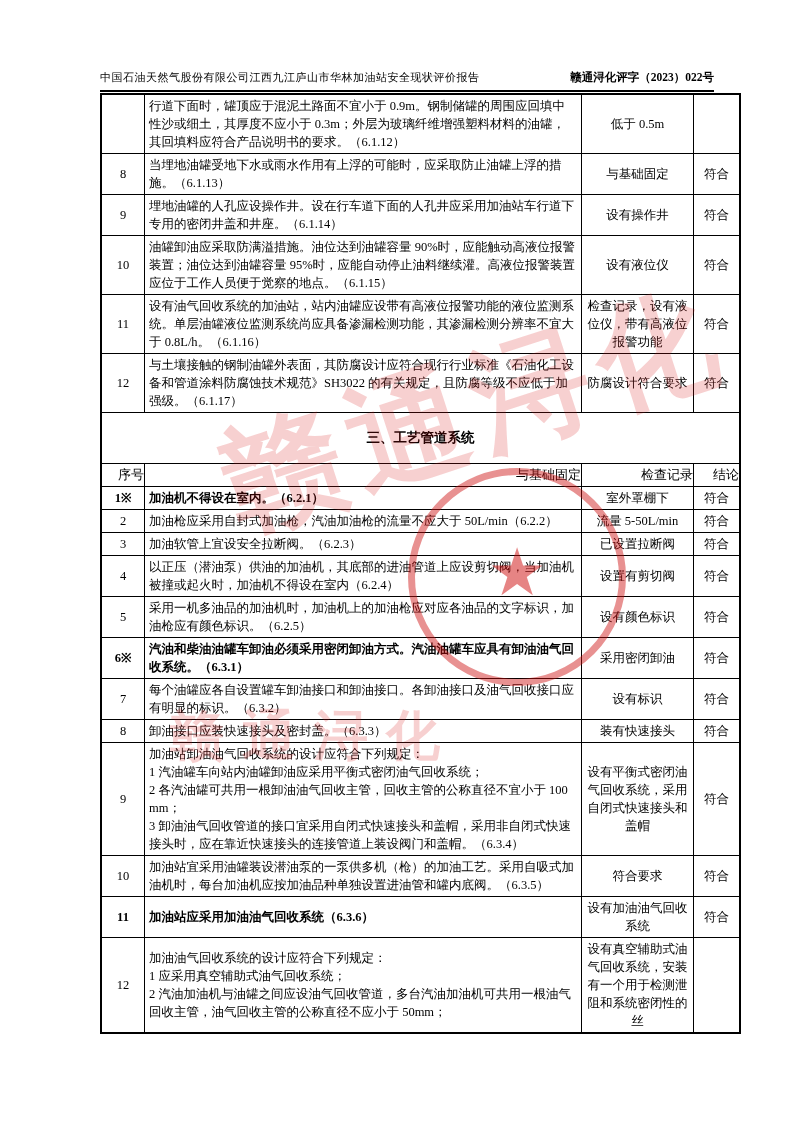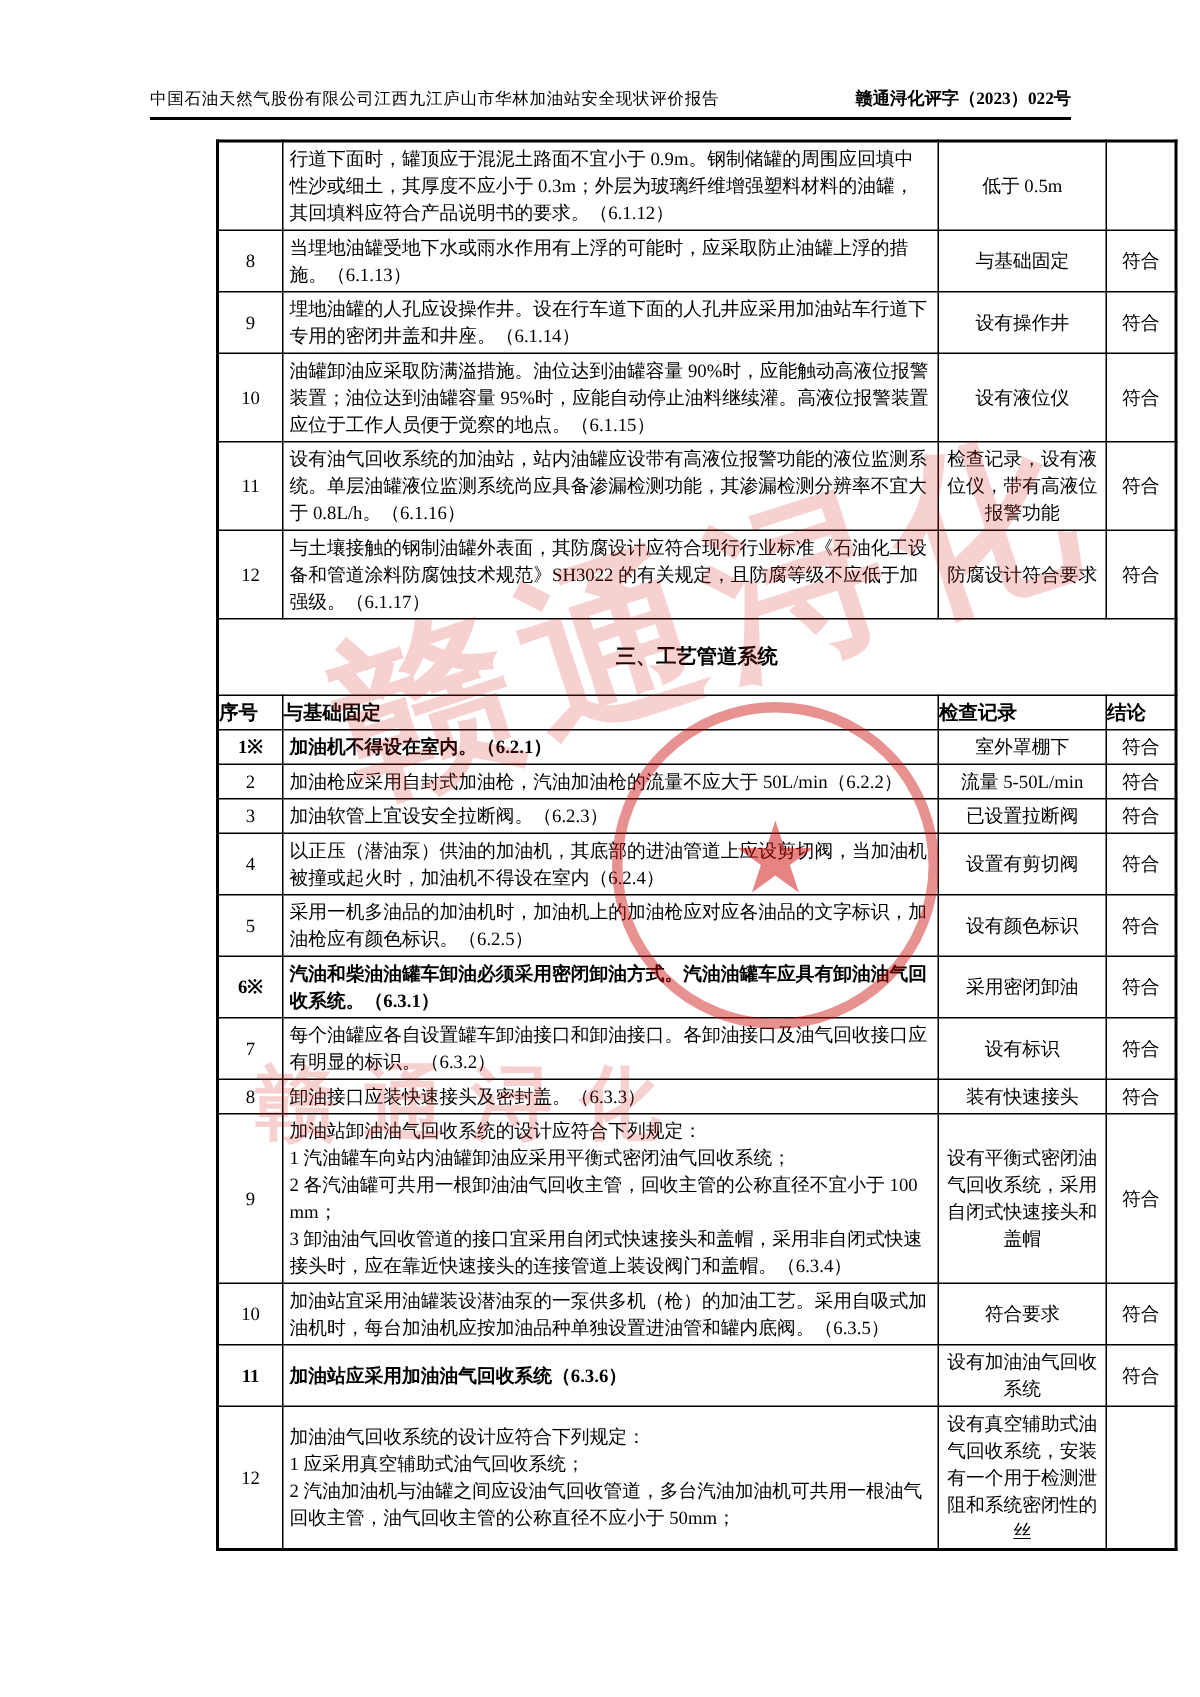--- a/index.html
+++ b/index.html
@@ -6,57 +6,56 @@
   .page{
     position:relative;
     width:800px;height:1131px;
     background:#ffffff;
     font-family:"Liberation Serif","DejaVu Serif",serif;
     color:#000;
     overflow:hidden;
   }
   .header{
     position:absolute;
-    left:100px; top:58px; width:614px;
+    left:100px; top:70px; width:614px;
     display:flex; justify-content:space-between; align-items:flex-end;
     border-bottom:2px solid #000;
     padding-bottom:5px;
   }
   .h-left{font-size:11px; letter-spacing:0.5px;}
   .h-right{font-size:11.5px; font-weight:bold; white-space:nowrap;}
 
   .table-wrap{
     position:absolute; left:100px; top:93px; width:614px;
   }
   table.main-table{
     width:614px;
     border-collapse:collapse;
     table-layout:fixed;
     border:2px solid #000;
     font-size:12.5px;
     line-height:18px;
-    margin-left:44px;
   }
   table.main-table td{
     border:1px solid #000;
     padding:2px 4px;
     vertical-align:middle;
     word-break:break-all;
   }
   .c-no{width:34px; text-align:center;}
   .c-content{width:428px; text-align:left; white-space:pre-wrap;}
   .c-record{width:103px; text-align:center;}
   .c-conc{width:37px; text-align:center;}
 
   tr.section-title-row td{
     text-align:center; font-weight:bold; font-size:13.5px;
     padding:16px 0;
   }
   tr.head-row td{
-    text-align:left; font-weight:bold; font-size:13px;
+    text-align:right; font-weight:normal; font-size:13px;
     padding:2px 0;
   }
   tr.bold .c-content, tr.bold .c-no{font-weight:bold;}
 
   .footer{
     position:absolute; top:1042px; left:0; width:800px;
     text-align:center; font-size:12px;
   }
 
   

